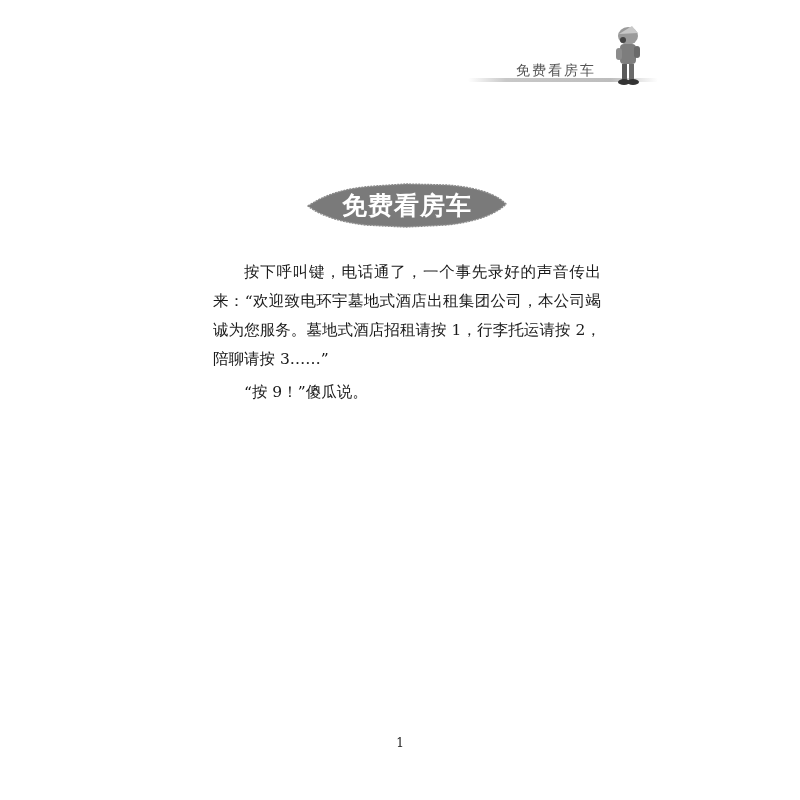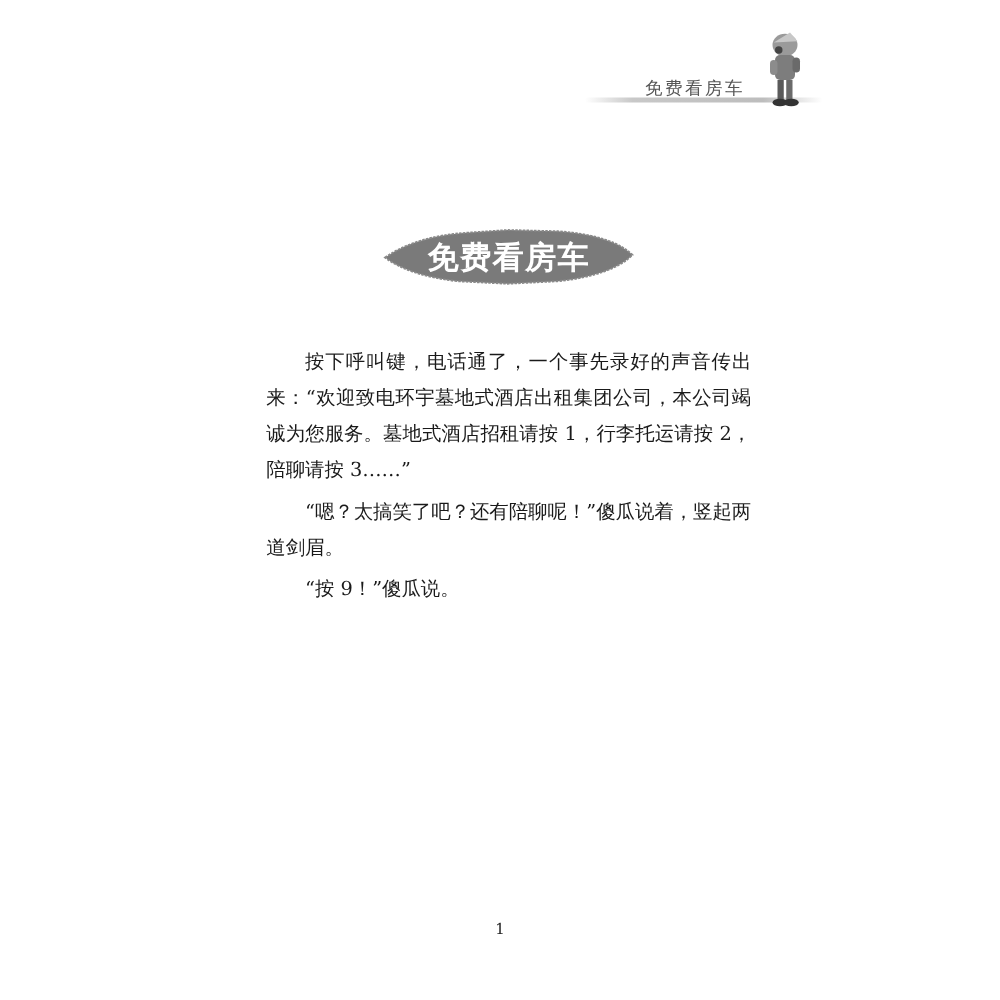--- a/index.html
+++ b/index.html
@@ -24,21 +24,21 @@
   }
   .banner {
     position: absolute; left: 306px; top: 180px; width: 202px; height: 50px;
   }
   .banner svg { position: absolute; left: 0; top: 0; }
   .banner .title {
     position: absolute; left: 0; right: 0; top: 9px; text-align: center;
     font-family: "DejaVu Sans", sans-serif; font-weight: bold; font-size: 25px; color: #fff; letter-spacing: 1px;
   }
   .body-text {
-    position: absolute; left: 213px; top: 275px; width: 388px;
+    position: absolute; left: 213px; top: 258px; width: 388px;
     font-size: 15.5px; line-height: 29px; text-align: justify;
   }
   .body-text p { margin: 0 0 4px 0; text-indent: 2em; }
   .page-number {
     position: absolute; left: 0; width: 800px; top: 736px; text-align: center; font-size: 12px; color: #222;
   }
 </style>
 </head>
 <body>
 
@@ -64,17 +64,16 @@
 
 <div class="banner">
   <svg width="202" height="50" viewBox="0 0 202 50">
     <path d="M2 26 C20 14,40 8,70 6 L100 4 L140 5 C170 7,190 14,200 24 C190 34,170 42,140 45 L100 47 L60 45 C35 42,15 36,2 26 Z" fill="#7a7a7a" stroke="#8a8a8a" stroke-width="1.5" stroke-dasharray="2 1"></path>
   </svg>
   <div class="title">免费看房车</div>
 </div>
 
 <div class="body-text">
   <p>按下呼叫键，电话通了，一个事先录好的声音传出来：“欢迎致电环宇墓地式酒店出租集团公司，本公司竭诚为您服务。墓地式酒店招租请按 1，行李托运请按 2，陪聊请按 3……”</p>
-  <p>“嗯？太搞笑了吧？还有陪聊呢！”傻瓜说着，竖起两道剑眉。</p>
   <p>“按 9！”傻瓜说。</p>
 </div>
 
 <div class="page-number">1</div>
 
 </body></html>

